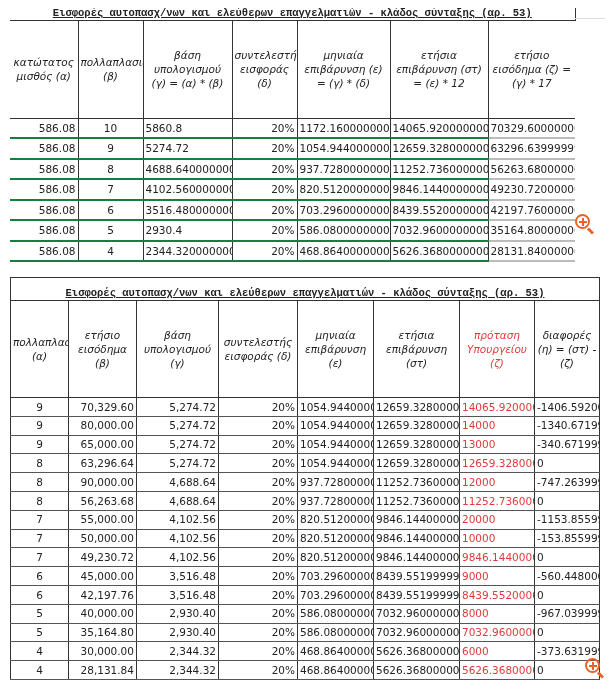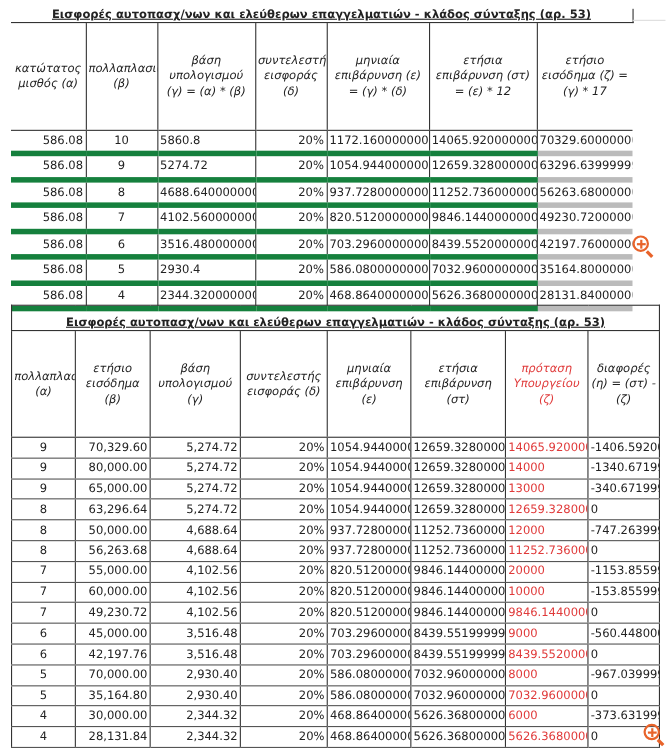--- a/index.html
+++ b/index.html
@@ -1,33 +1,33 @@
 <!DOCTYPE html>
 <html><head>
   <meta charset="utf-8">
   <style>
     html, body { margin: 0; padding: 0; background: #ffffff; }
     body { width: 610px; height: 685px; position: relative; overflow: hidden;
            font-family: "DejaVu Sans", sans-serif; color: #222; }
     .tbl { position: absolute; border-collapse: collapse; table-layout: fixed; }
     .tbl td { padding: 0 2px; overflow: hidden; white-space: nowrap; font-size: 10.5px; line-height: 1; }
-    .title-cell { font-weight: bold; font-size: 10px; text-align: center; text-decoration: underline; }
+    .title-cell { font-weight: bold; font-size: 10px; text-align: center; text-decoration: underline; font-family: Liberation Mono, monospace; }
     .hdr { font-style: italic; font-size: 9.5px; text-align: center; white-space: normal !important; line-height: 1.35 !important; }
     .red { color: #e03a3a; }
     .num-r { text-align: right; }
     .num-c { text-align: center; margin-top: 24px; }
     .num-l { text-align: left; }
 
     
     #t1 { left: 10px; top: 8px; width: 565px; }
     #t1 .title-row td { height: 10px; border-bottom: 1.5px solid #333; vertical-align: bottom; padding-bottom: 1px; }
     #t1 .title-row td.title-cell { border-right: 1.5px solid #333; }
     #t1 .hdr-row td { height: 97px; border-left: 1.5px solid #333; border-bottom: 1.5px solid #333; }
     #t1 .hdr-row td:first-child { border-left: none; font-style: italic; }
-    #t1 .data-row td { height: 18.5px; border-bottom: 5px solid #15803d; border-left: 1.5px solid #333; }
+    #t1 .data-row td { height: 18.5px; border-bottom: 2px solid #15803d; border-left: 1.5px solid #333; }
     #t1 .data-row td:first-child { border-left: none; }
     #t1 .data-row td:last-child { border-bottom-color: #bbb; }
 
     
     #t2 { left: 10px; top: 277px; width: 518px; border: 1.5px solid #333; }
     #t2 .title-row td { height: 20px; border-bottom: 1.5px solid #333; vertical-align: bottom; padding-bottom: 2px; }
     #t2 .hdr-row td { height: 96px; border-left: 1.5px solid #333; border-bottom: 1.5px solid #333; }
     #t2 .hdr-row td:first-child { border-left: none; }
     #t2 .data-row td { height: 17.8px; border-bottom: 1px solid #555; border-left: 1.5px solid #333; }
     #t2 .data-row td:first-child { border-left: none; }
@@ -204,21 +204,21 @@
         <td class="num-r">63,296.64</td>
         <td class="num-r">5,274.72</td>
         <td class="num-r">20%</td>
         <td class="num-l">1054.9440000000</td>
         <td class="num-l">12659.328000000</td>
         <td class="num-l red">12659.3280000</td>
         <td class="num-l">0</td>
       </tr>
       <tr class="data-row">
         <td class="num-c">8</td>
-        <td class="num-r">50,000.00</td>
+        <td class="num-r">90,000.00</td>
         <td class="num-r">4,688.64</td>
         <td class="num-r">20%</td>
         <td class="num-l">937.728000000</td>
         <td class="num-l">11252.736000000</td>
         <td class="num-l red">12000</td>
         <td class="num-l">-747.263999</td>
       </tr>
       <tr class="data-row">
         <td class="num-c">8</td>
         <td class="num-r">56,263.68</td>
@@ -234,21 +234,21 @@
         <td class="num-r">55,000.00</td>
         <td class="num-r">4,102.56</td>
         <td class="num-r">20%</td>
         <td class="num-l">820.5120000000</td>
         <td class="num-l">9846.1440000000</td>
         <td class="num-l red">20000</td>
         <td class="num-l">-1153.855999</td>
       </tr>
       <tr class="data-row">
         <td class="num-c">7</td>
-        <td class="num-r">60,000.00</td>
+        <td class="num-r">50,000.00</td>
         <td class="num-r">4,102.56</td>
         <td class="num-r">20%</td>
         <td class="num-l">820.5120000000</td>
         <td class="num-l">9846.1440000000</td>
         <td class="num-l red">10000</td>
         <td class="num-l">-153.8559999</td>
       </tr>
       <tr class="data-row">
         <td class="num-c">7</td>
         <td class="num-r">49,230.72</td>
@@ -274,21 +274,21 @@
         <td class="num-r">42,197.76</td>
         <td class="num-r">3,516.48</td>
         <td class="num-r">20%</td>
         <td class="num-l">703.296000000</td>
         <td class="num-l">8439.5519999999</td>
         <td class="num-l red">8439.5520000</td>
         <td class="num-l">0</td>
       </tr>
       <tr class="data-row">
         <td class="num-c">5</td>
-        <td class="num-r">70,000.00</td>
+        <td class="num-r">40,000.00</td>
         <td class="num-r">2,930.40</td>
         <td class="num-r">20%</td>
         <td class="num-l">586.080000000</td>
         <td class="num-l">7032.9600000000</td>
         <td class="num-l red">8000</td>
         <td class="num-l">-967.039999</td>
       </tr>
       <tr class="data-row">
         <td class="num-c">5</td>
         <td class="num-r">35,164.80</td>

